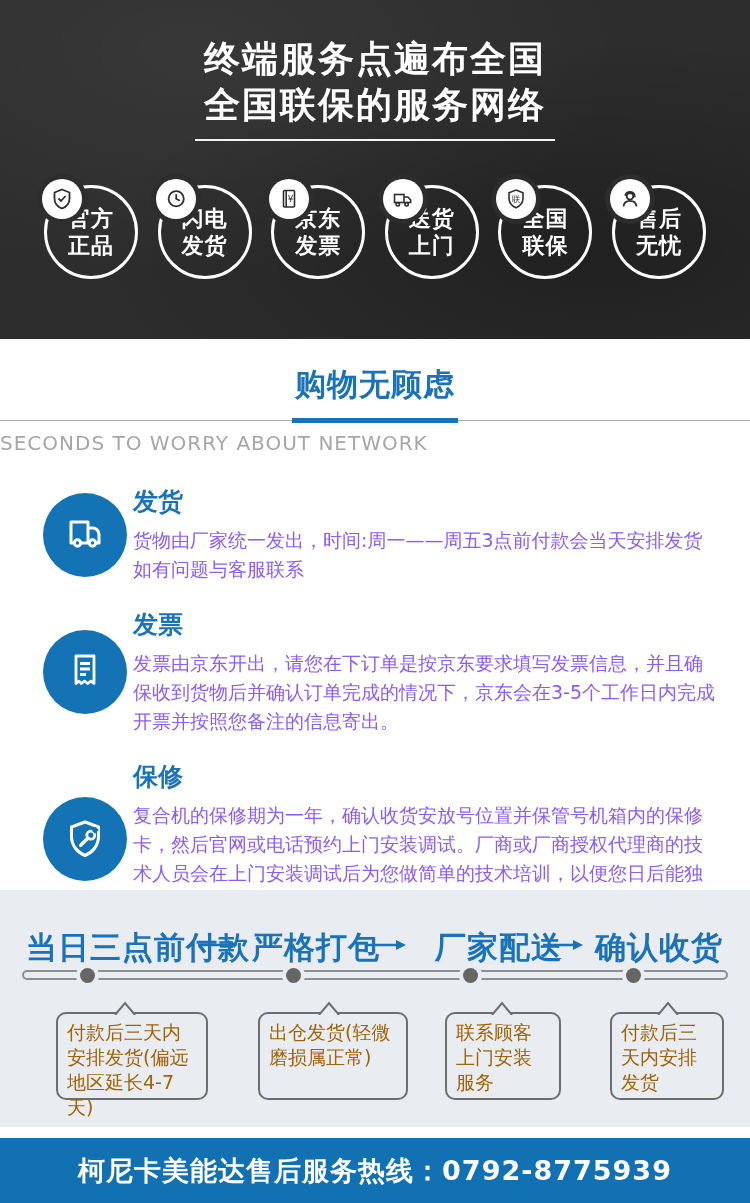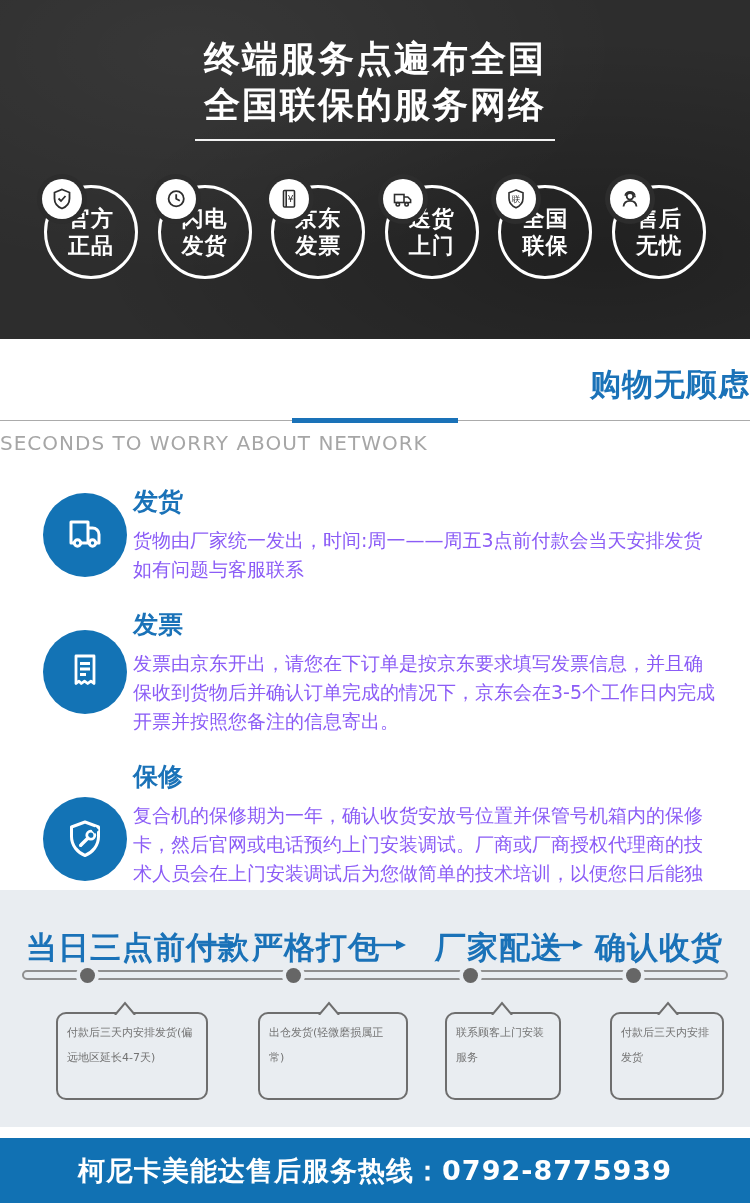--- a/index.html
+++ b/index.html
@@ -16,21 +16,21 @@
   .badges { display:flex; justify-content:space-between; padding:0 44px; margin-top:44px; }
   .badge { position:relative; width:94px; height:94px; }
   .badge-circle { box-sizing:border-box; width:94px; height:94px; border:3px solid #fff; border-radius:50%;
     display:flex; flex-direction:column; align-items:center; justify-content:center;
     color:#fff; font-size:22px; line-height:27px; font-weight:600; text-align:center; letter-spacing:1px; }
   .badge-mini { position:absolute; top:-6px; left:-2px; width:40px; height:40px; background:#fff; border-radius:50%;
     box-shadow:0 0 0 5px #2d2d2d; display:flex; align-items:center; justify-content:center; }
 
   
   .shop { box-sizing:border-box; height:551px; padding-top:25px; background:#fff; }
-  .shop-title { text-align:right; color:#1a72b8; font-size:31px; font-weight:bold; letter-spacing:1px; }
+  .shop-title { text-align:center; color:#1a72b8; font-size:31px; font-weight:bold; letter-spacing:1px; }
   .shop-rule { position:relative; margin-top:12px; height:5px; }
   .rule-line { position:absolute; top:2px; left:0; right:0; height:1px; background:#ababab; }
   .rule-accent { position:absolute; top:0; left:50%; transform:translateX(-50%); width:166px; height:5px; background:#1a72b8; }
   .shop-subtitle { text-align:left; color:#a6a6a6; font-size:20px; margin-top:8px; letter-spacing:1px; }
   .services { margin-top:30px; }
   .service { display:flex; align-items:center; padding:0 33px 0 43px; margin-bottom:24px; }
   .service-icon { flex:none; width:84px; height:84px; border-radius:50%; background:#1373b5;
     display:flex; align-items:center; justify-content:center; margin-right:6px; }
   .service-body { flex:1; }
   .service-heading { color:#1a72b8; font-size:25px; font-weight:bold; margin:0 0 8px; }
@@ -38,21 +38,21 @@
 
   
   .flow { position:relative; height:237px; background:#e9edf1; }
   .step-label { position:absolute; top:37px; color:#1a72b8; font-size:31px; font-weight:bold; letter-spacing:1px; }
   .flow-arrow { position:absolute; top:48px; }
   .track { position:absolute; top:80px; left:22px; right:22px; height:10px; box-sizing:border-box;
     border:2px solid #8f8f8f; border-radius:7px; }
   .dot { position:absolute; top:78px; width:15px; height:15px; border-radius:50%; background:#666;
     box-shadow:0 0 0 4px #e9edf1; }
   .bubble { position:absolute; top:122px; box-sizing:border-box; height:88px; background:#e9edf1;
-    border:2px solid #6e6e6e; border-radius:10px; padding:6px 9px; font-size:11px; line-height:25px; color:#737373; }
+    border:2px solid #6e6e6e; border-radius:10px; padding:6px 9px; font-size:19px; line-height:25px; color:#a16207; }
   .notch { position:absolute; top:-13px; width:24px; height:14px; }
 
   
   .white-gap { height:11px; background:#ffffff; }
   .hotline { height:65px; background:#1171b3; display:flex; align-items:center; justify-content:center;
     color:#ffffff; font-size:27px; font-weight:bold; letter-spacing:1px; }
 
   svg { display:block; }
 </style>
 </head>

